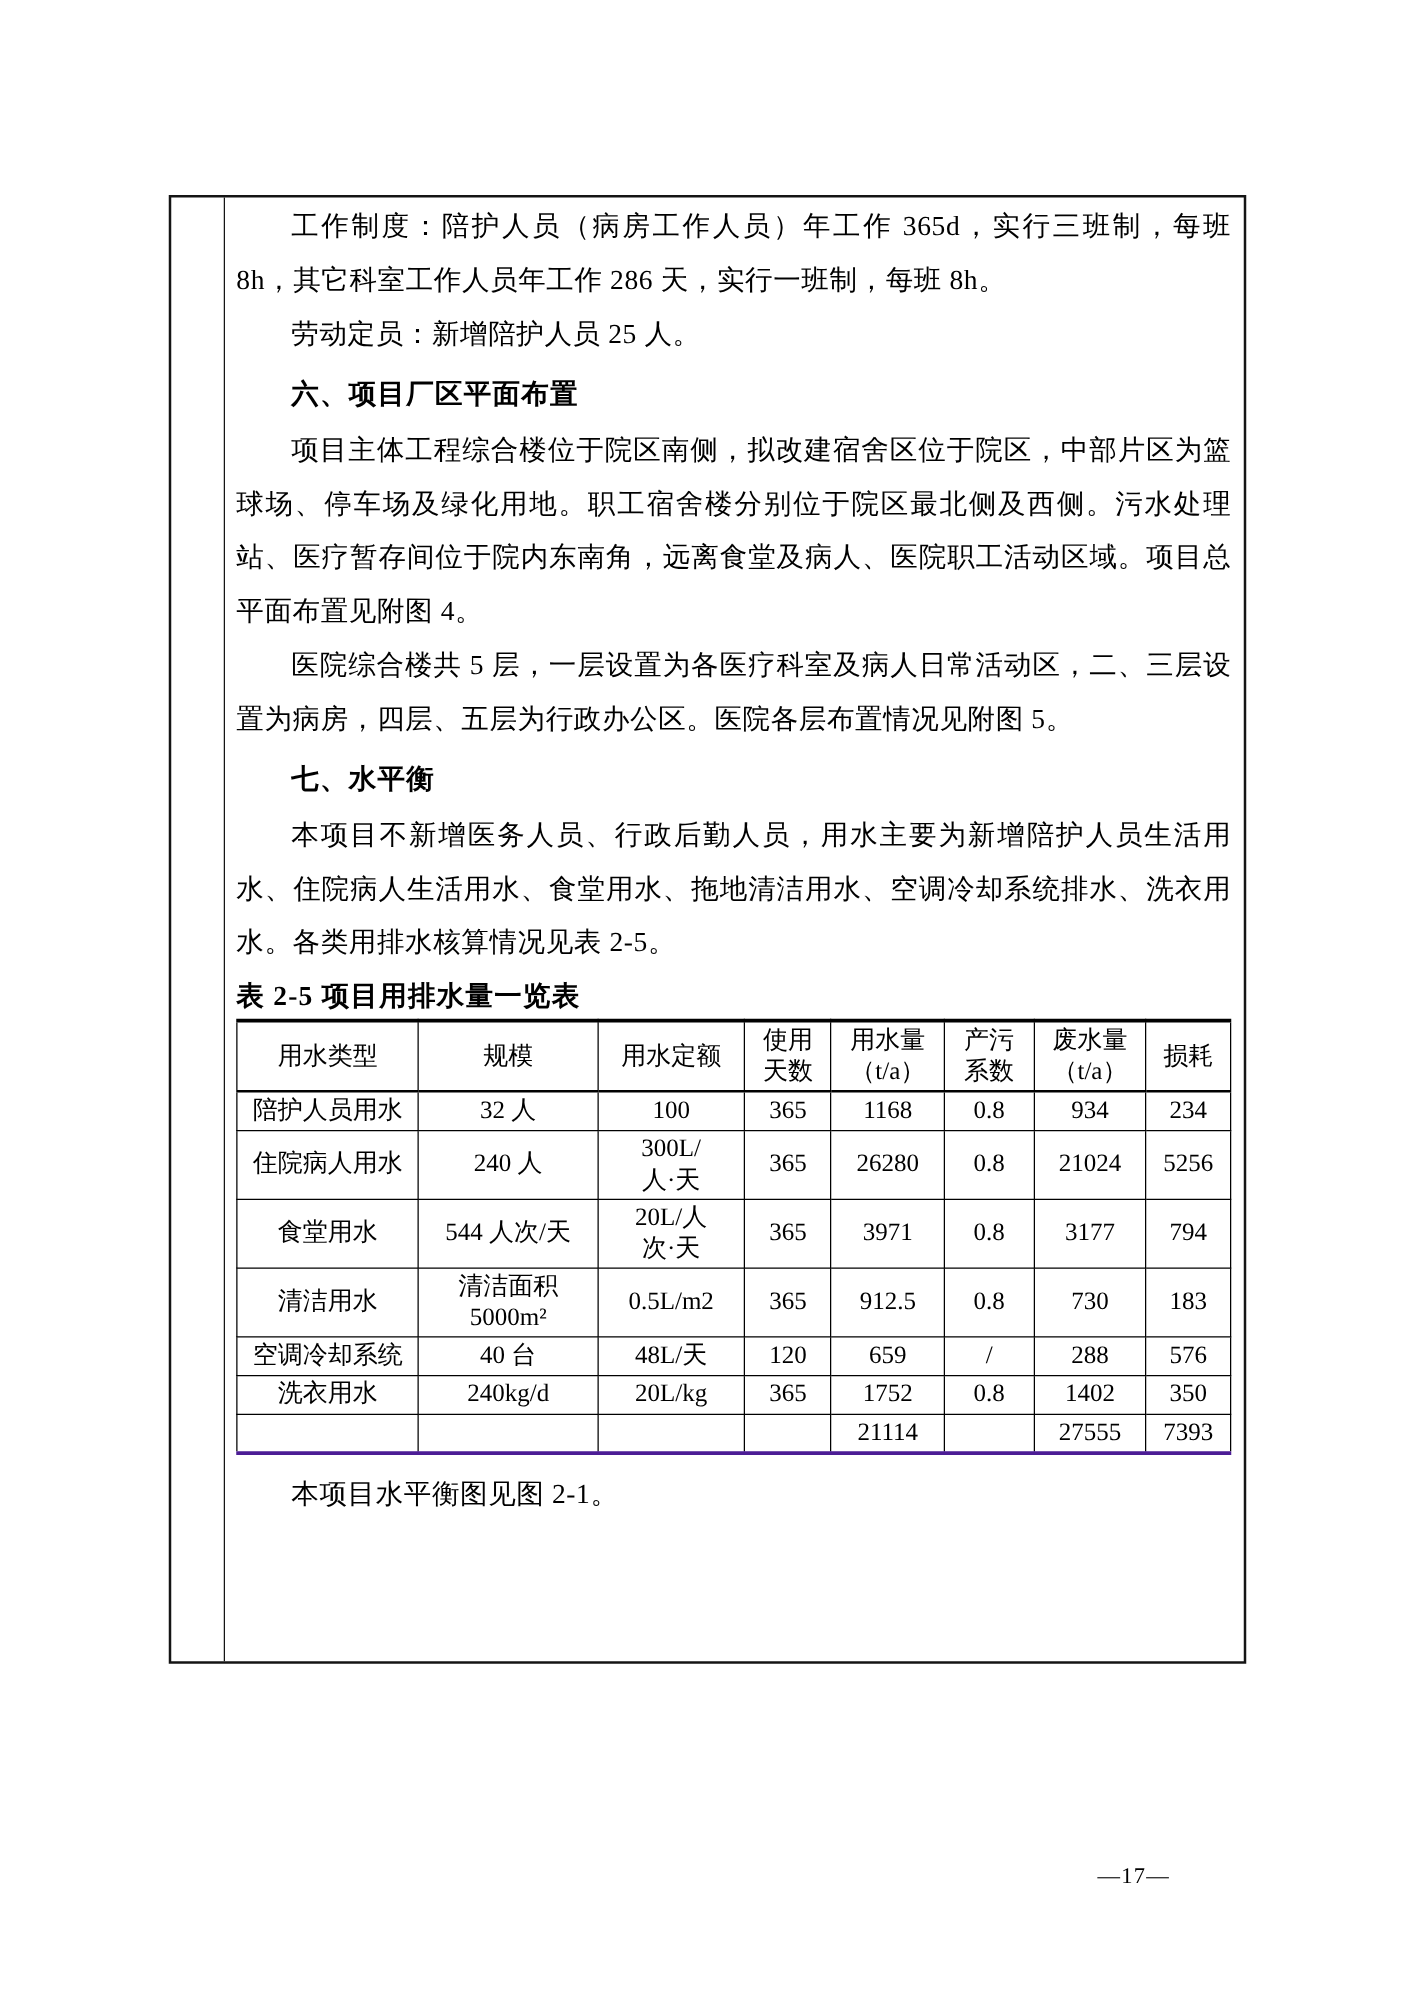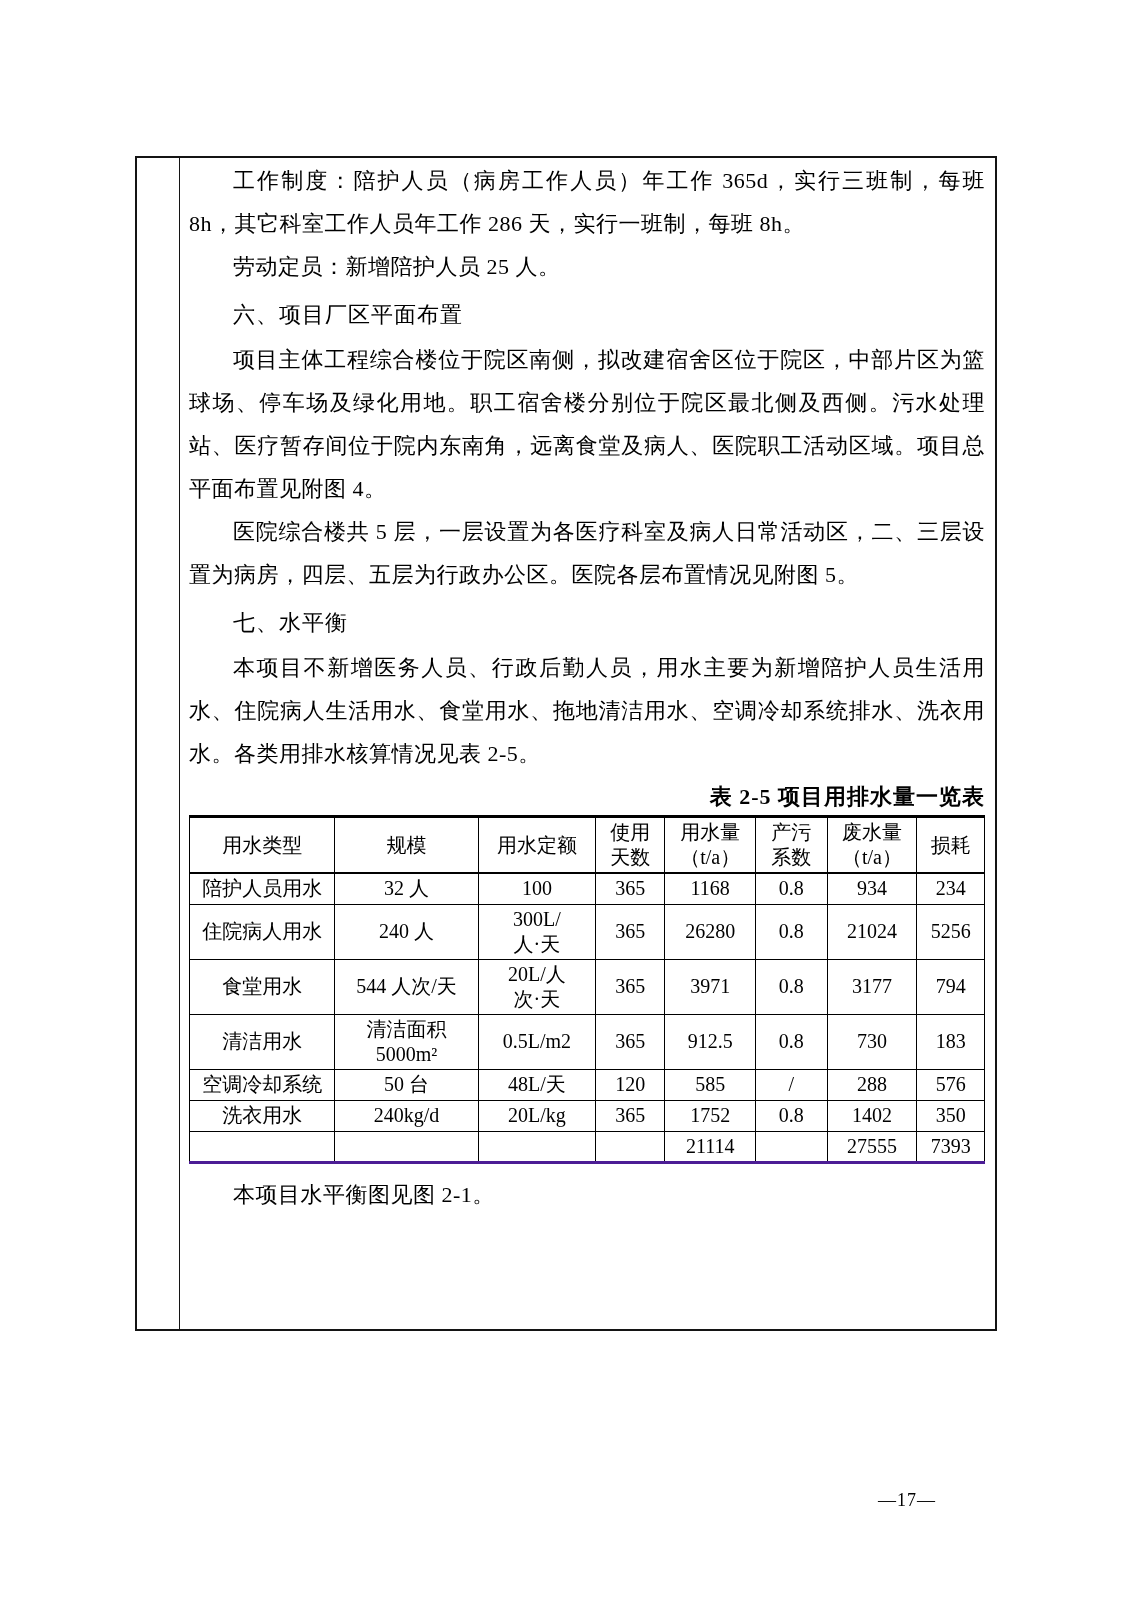--- a/index.html
+++ b/index.html
@@ -11,25 +11,25 @@
     position:absolute;left:135px;top:156px;width:862px;height:1175px;
     border:2px solid #141414;box-sizing:border-box;display:flex;
   }
   .margin-col{width:42px;border-right:1px solid #141414;flex:0 0 auto;}
   .content{flex:1 1 auto;padding:1px 10px 0 9px;overflow:hidden;}
   .para{
     font-size:22px;line-height:43px;margin:0;text-align:justify;
     text-indent:44px;letter-spacing:0.5px;
   }
   .heading{
-    font-size:22px;line-height:44px;margin:5px 0 1px 0;font-weight:normal;
+    font-size:22px;line-height:44px;margin:5px 0 1px 0;font-weight:bold;
     text-indent:44px;letter-spacing:1px;
   }
   .table-title{
-    font-size:22px;font-weight:bold;text-align:right;line-height:32px;
+    font-size:22px;font-weight:bold;text-align:left;line-height:32px;
     margin-top:6px;letter-spacing:1px;
   }
   table.water{
     width:100%;border-collapse:collapse;table-layout:fixed;
     border-top:3px solid #000;border-bottom:3px solid #4c1d95;
     font-size:20px;margin-top:2px;
   }
   table.water th,table.water td{
     border:1px solid #000;text-align:center;vertical-align:middle;
     padding:2px 1px;line-height:25px;font-weight:normal;white-space:pre-line;
@@ -123,24 +123,24 @@
 5000m²</td>
             <td>0.5L/m2</td>
             <td>365</td>
             <td>912.5</td>
             <td>0.8</td>
             <td>730</td>
             <td>183</td>
           </tr>
           <tr>
             <td>空调冷却系统</td>
-            <td>50 台</td>
+            <td>40 台</td>
             <td>48L/天</td>
             <td>120</td>
-            <td>585</td>
+            <td>659</td>
             <td>/</td>
             <td>288</td>
             <td>576</td>
           </tr>
           <tr>
             <td>洗衣用水</td>
             <td>240kg/d</td>
             <td>20L/kg</td>
             <td>365</td>
             <td>1752</td>

